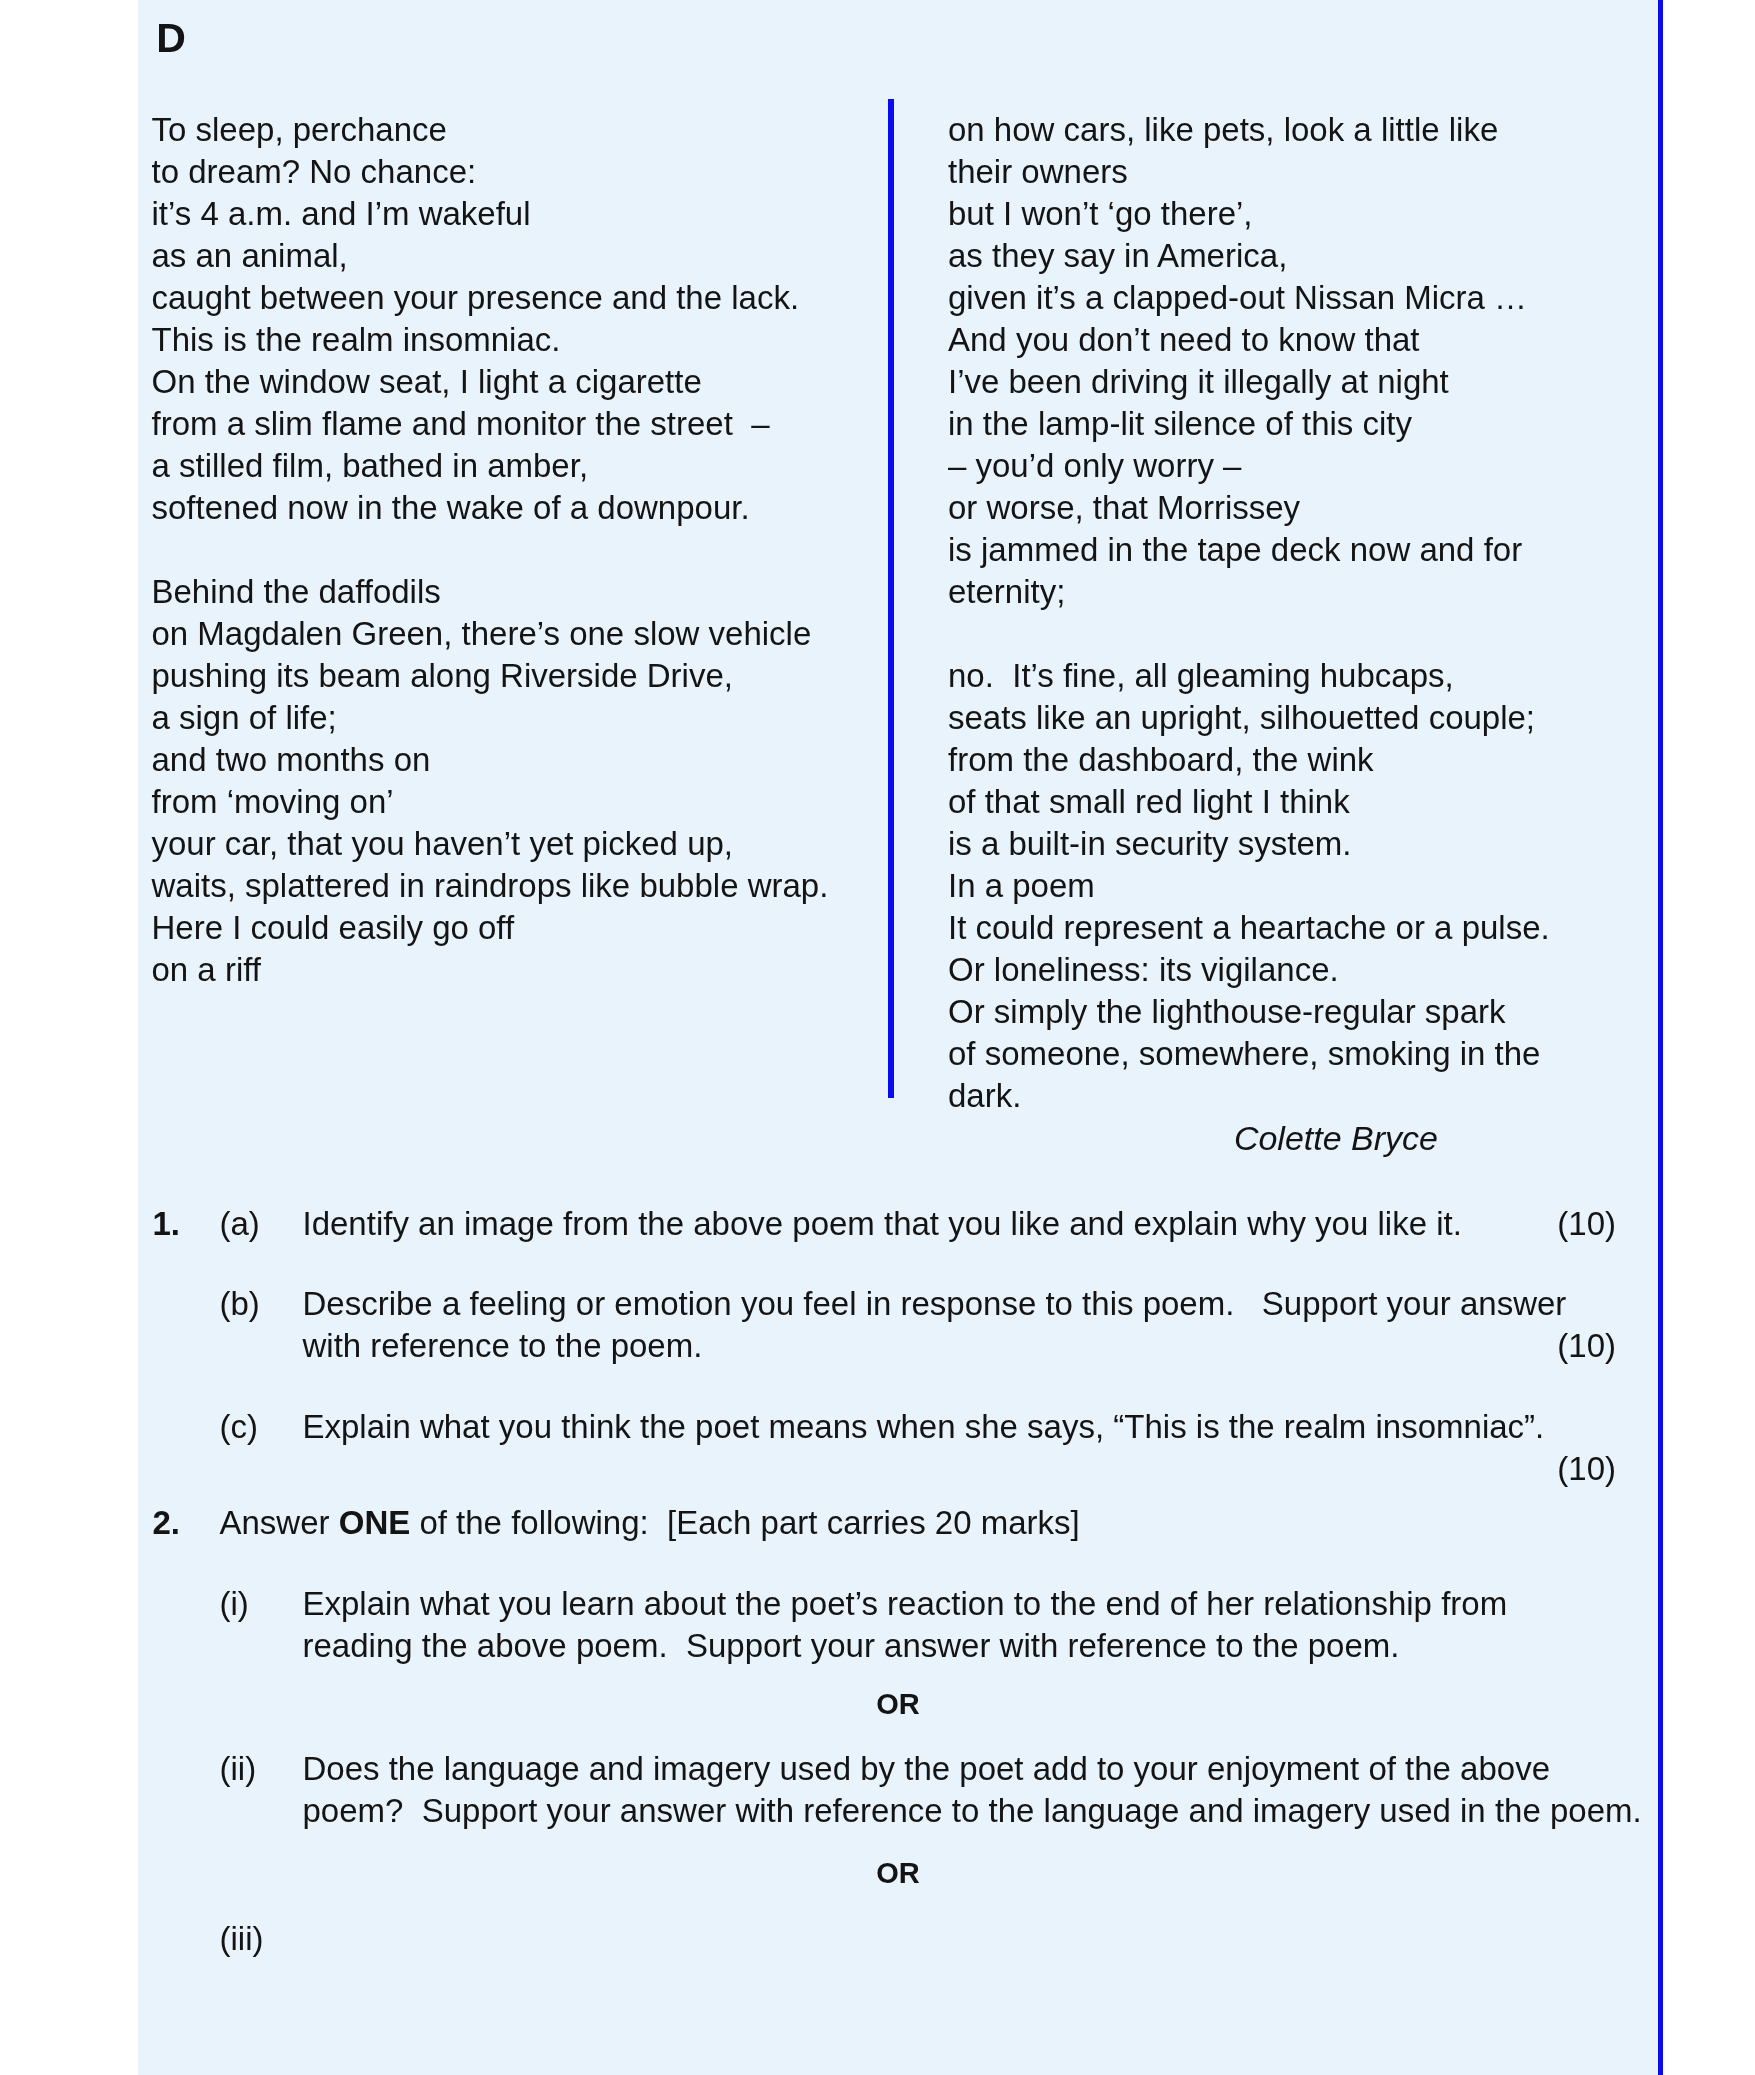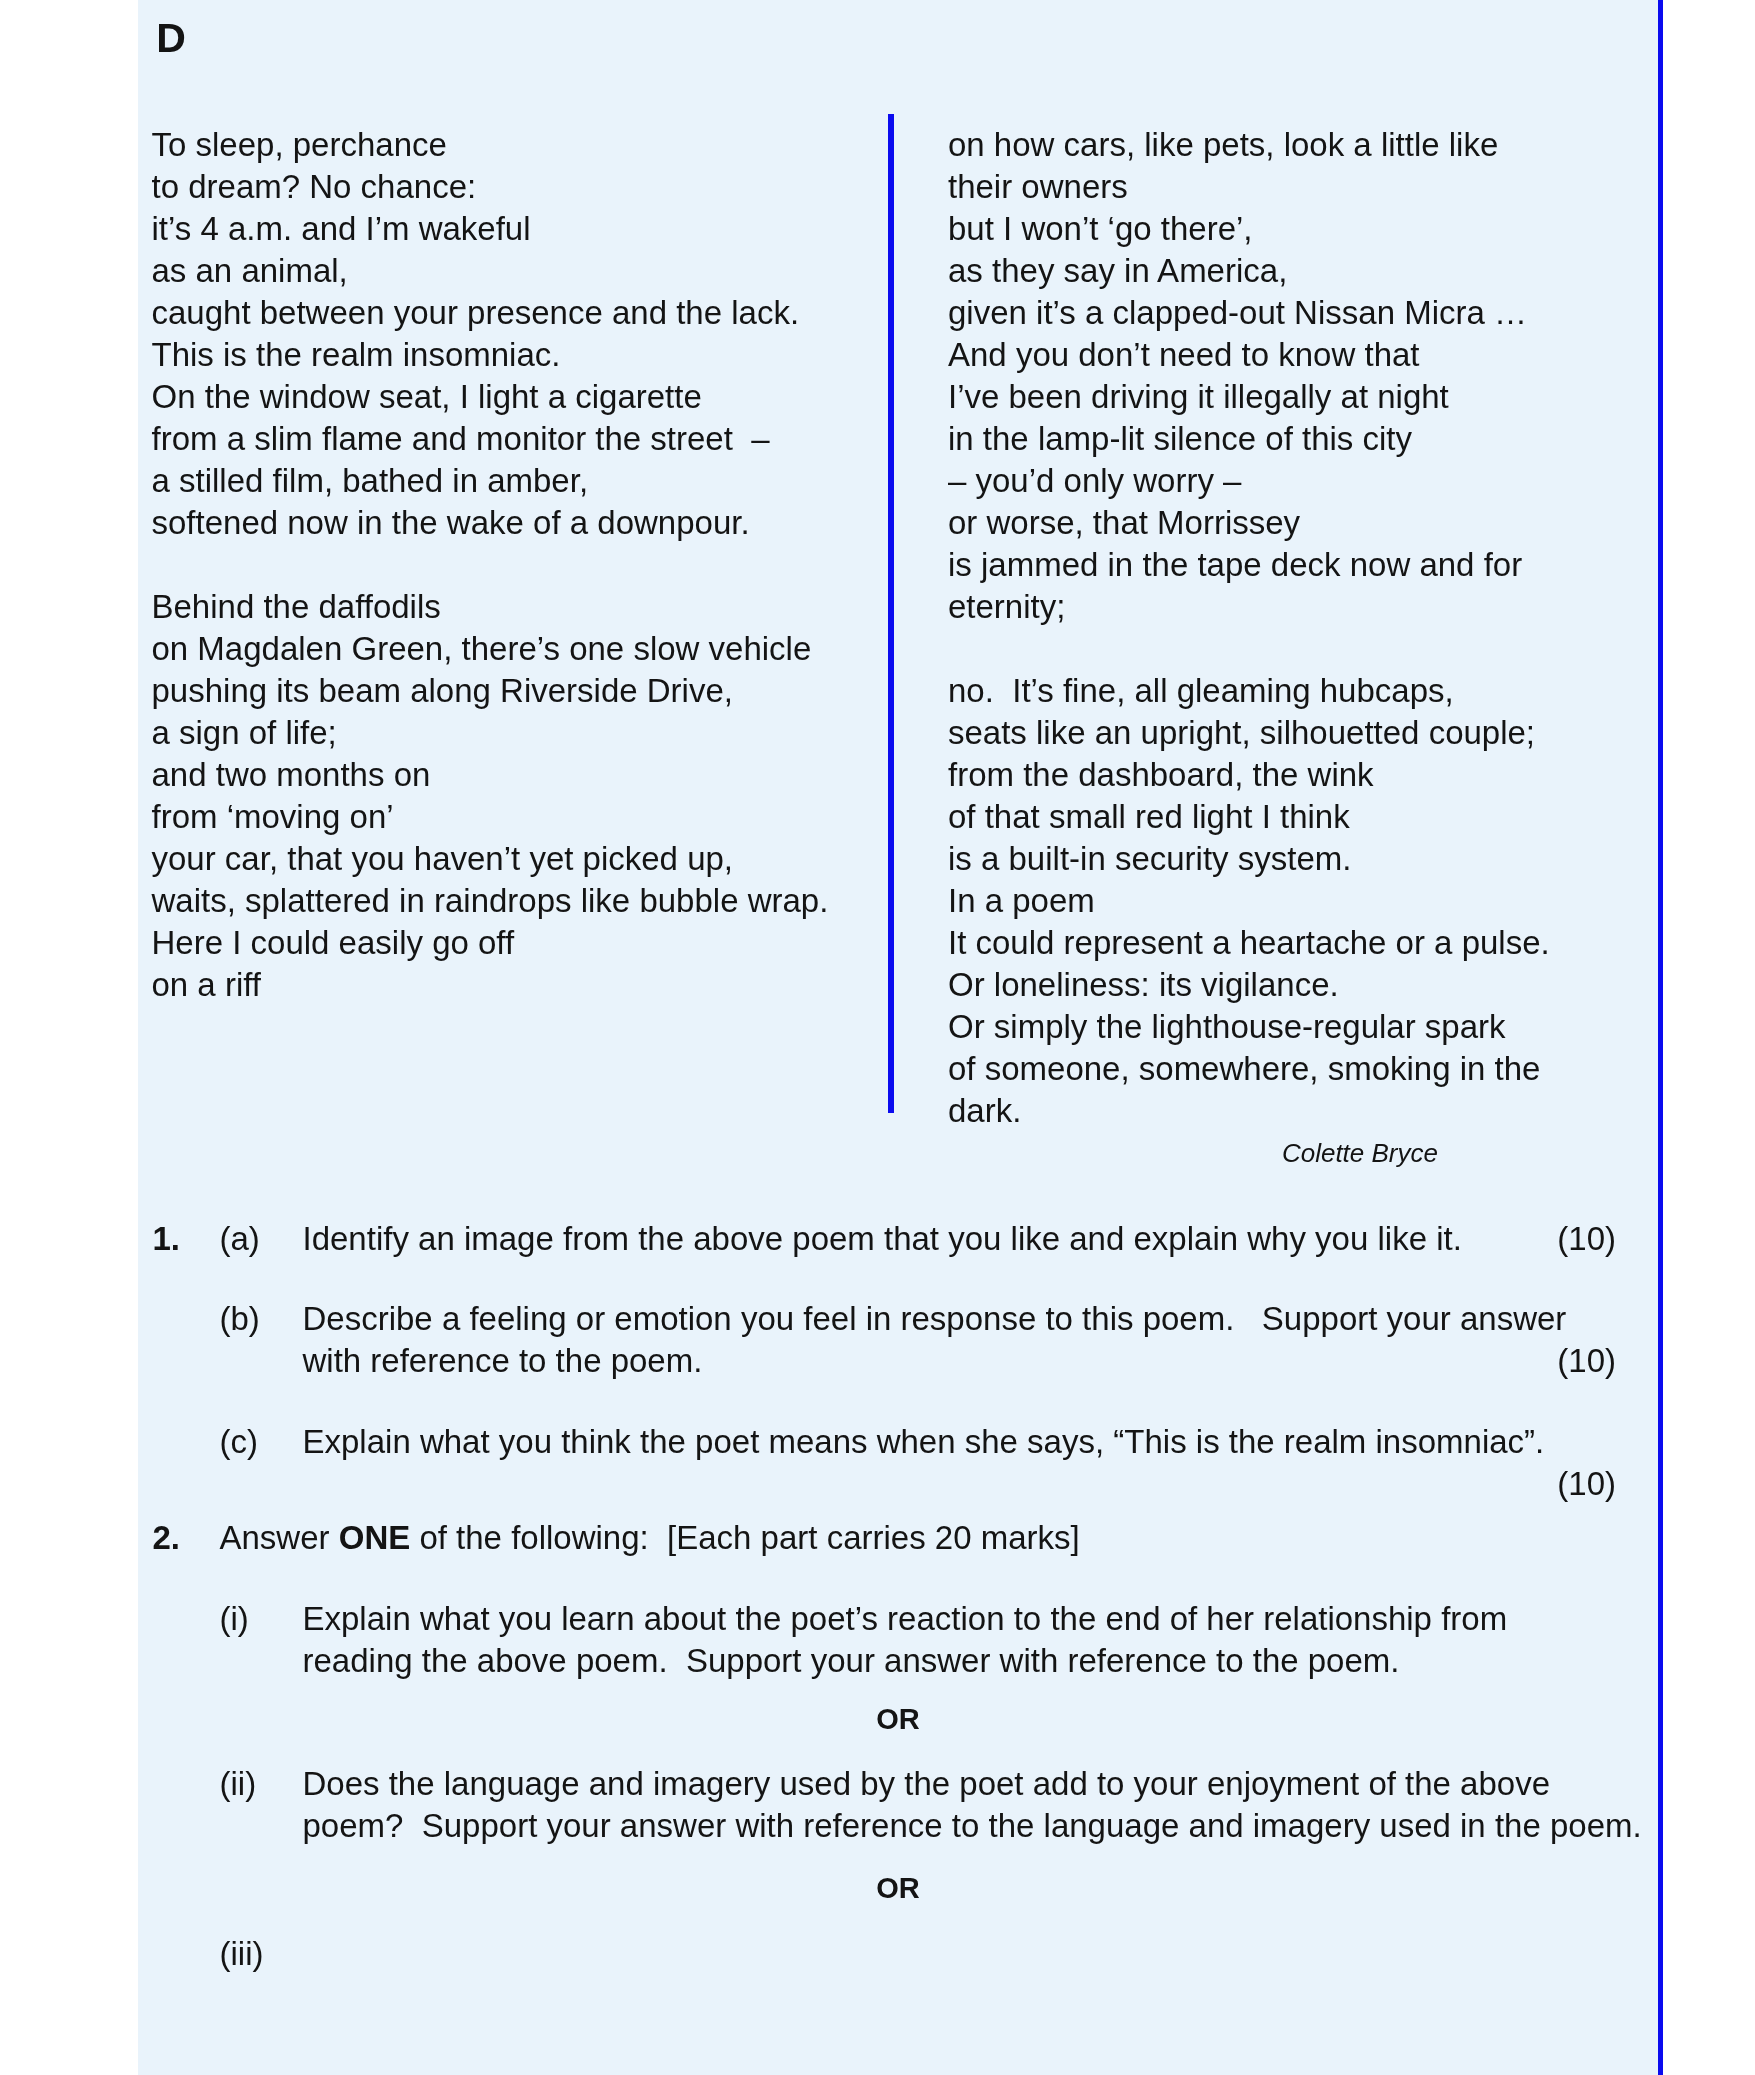--- a/index.html
+++ b/index.html
@@ -28,39 +28,39 @@
     top: 15.4px;
     font-size: 41px;
     font-weight: bold;
   }
   .title {
     text-align: center;
     font-size: 43px;
     font-weight: bold;
     letter-spacing: -0.5px;
   }
-  .poem { position: relative; height: 1020px; margin-top: 27px; font-size: 33px; line-height: 42px; }
+  .poem { position: relative; height: 1020px; margin-top: 12px; font-size: 33px; line-height: 42px; }
   .poem-col { white-space: pre; }
   .col-left { padding-left: 13.5px; }
   .col-right { position: absolute; left: 810px; top: 0; }
   .divider {
     position: absolute;
     left: 750px;
     top: -9.7px;
     width: 5.8px;
     height: 999px;
     background: #0b0bef;
   }
   .author {
     margin-top: -11.6px;
     height: 42px;
     text-align: right;
     padding-right: 220px;
     font-style: italic;
-    font-size: 26px;
+    font-size: 34px;
     line-height: 42px;
   }
   .qrow {
     position: relative;
     display: grid;
     grid-template-columns: 67px 83px 1fr;
     padding-left: 14.5px;
     font-size: 33px;
     line-height: 42px;
   }

